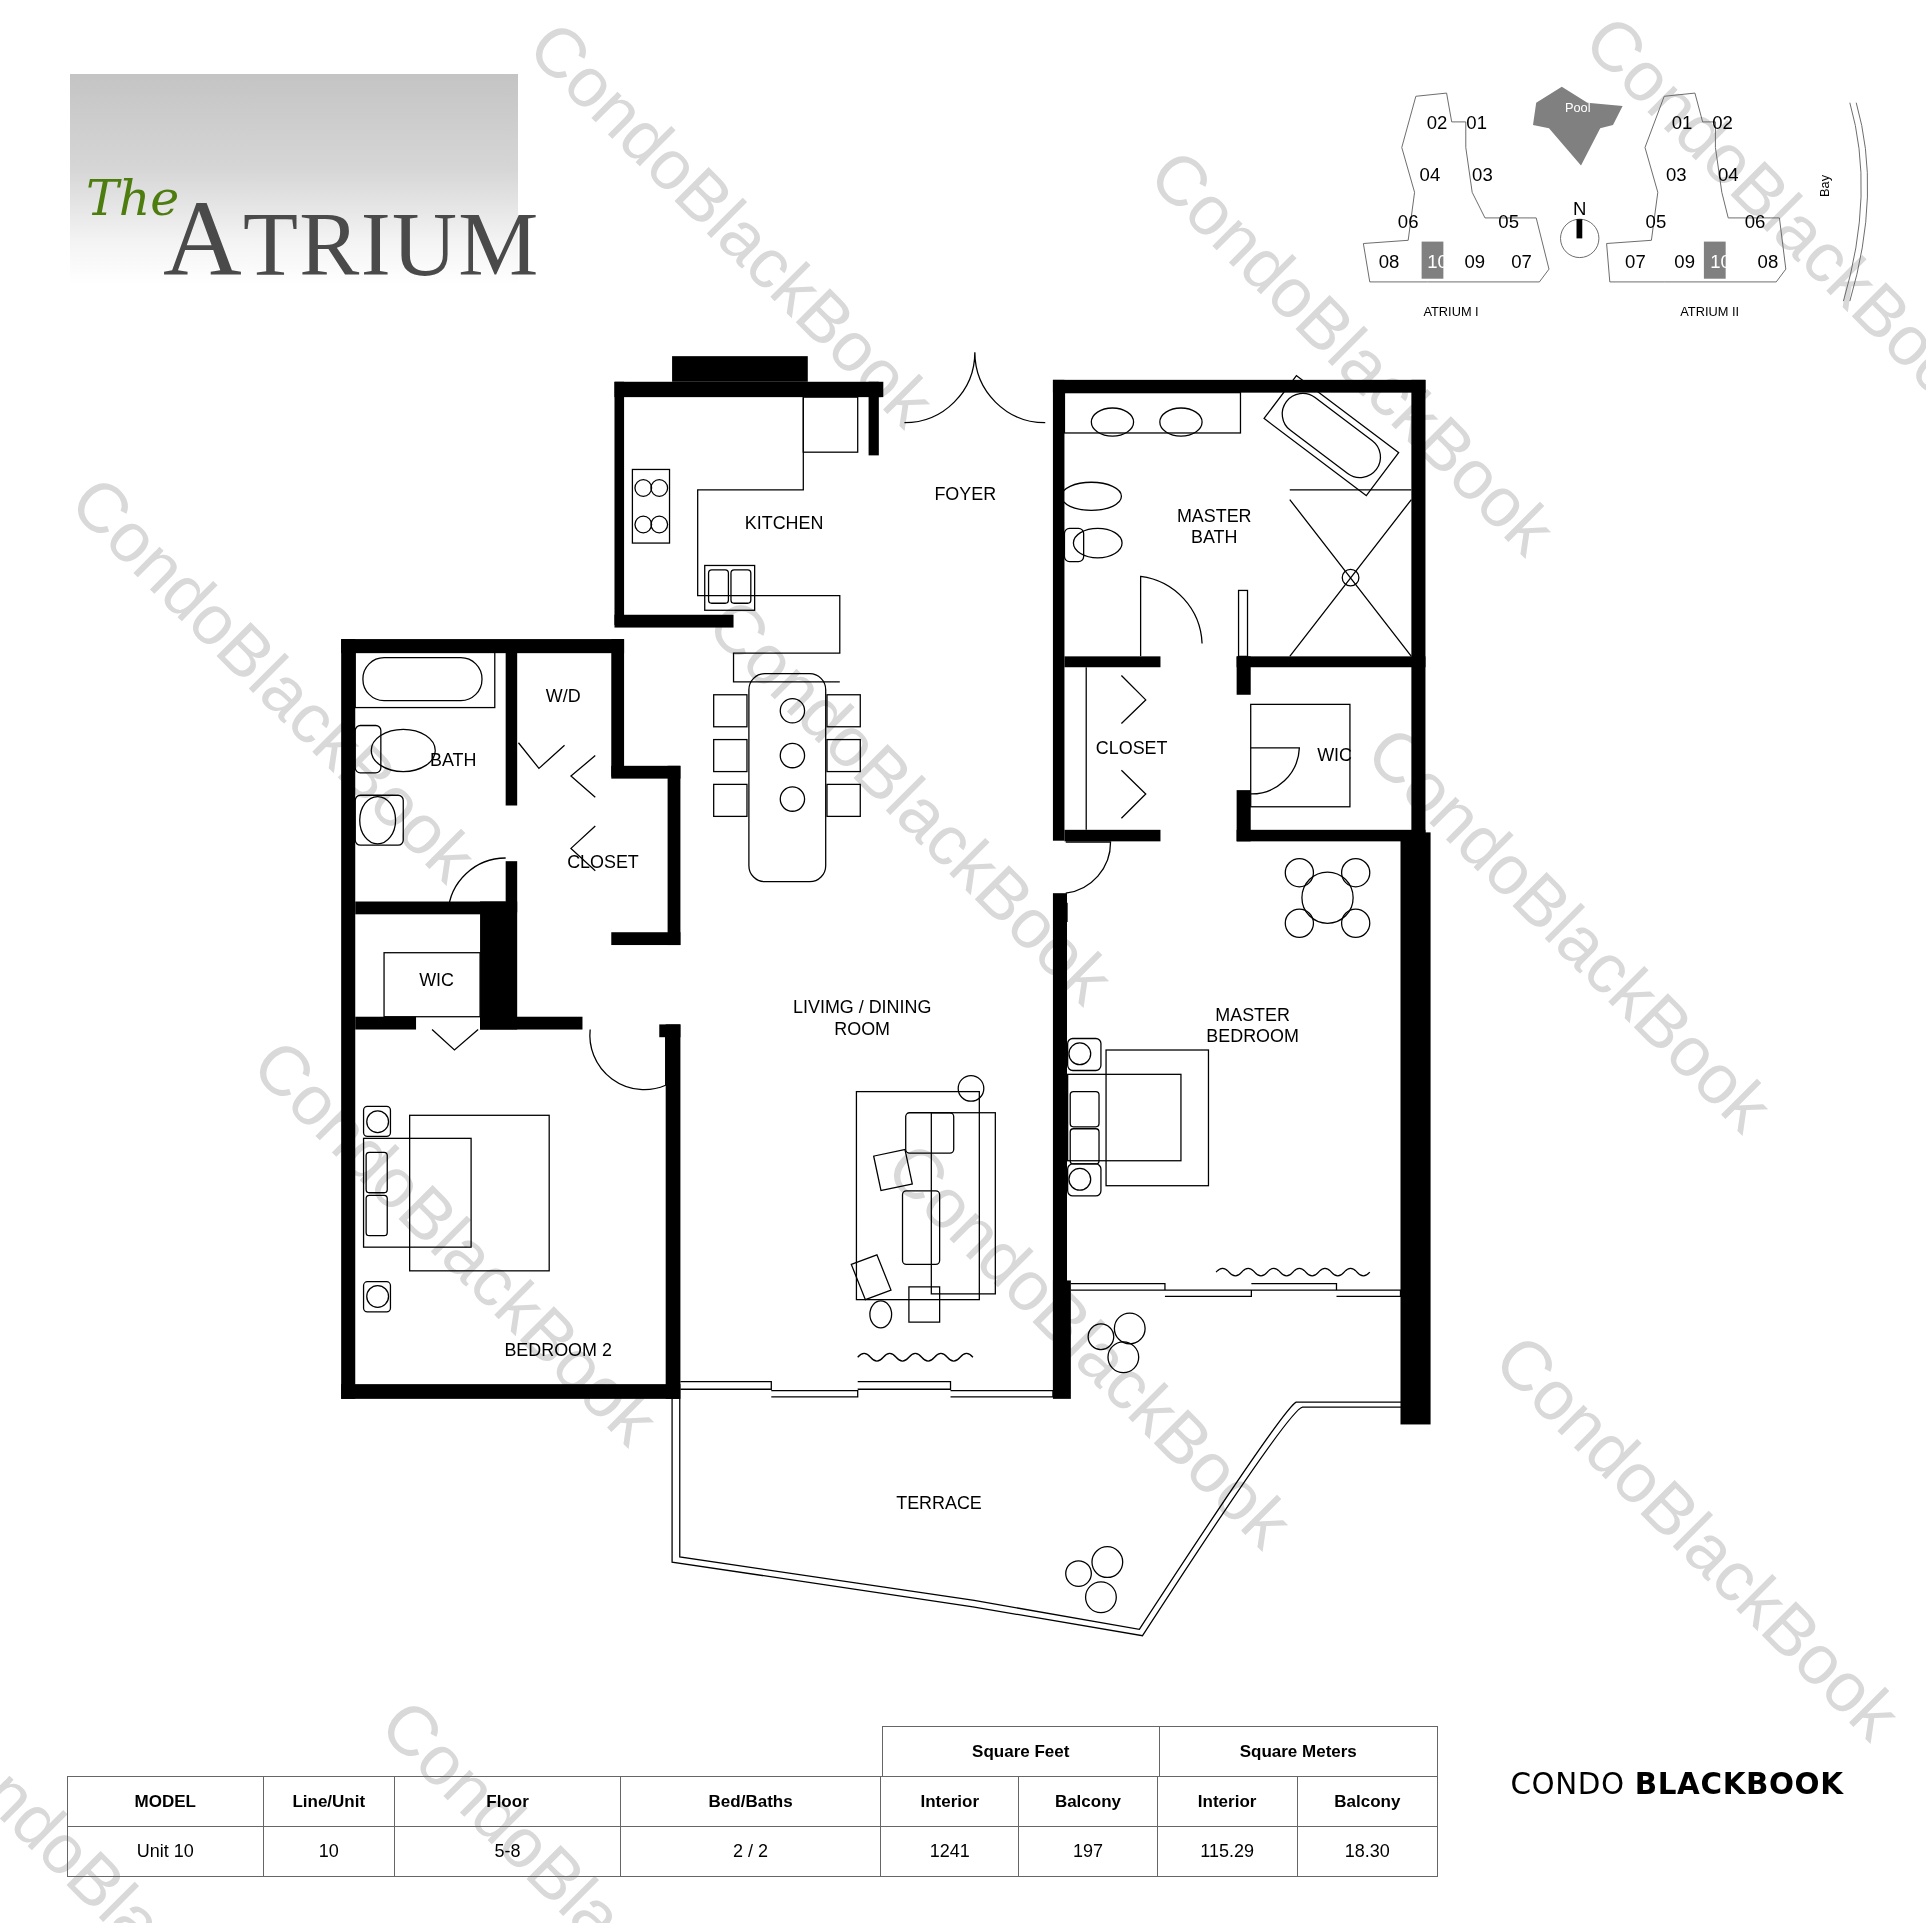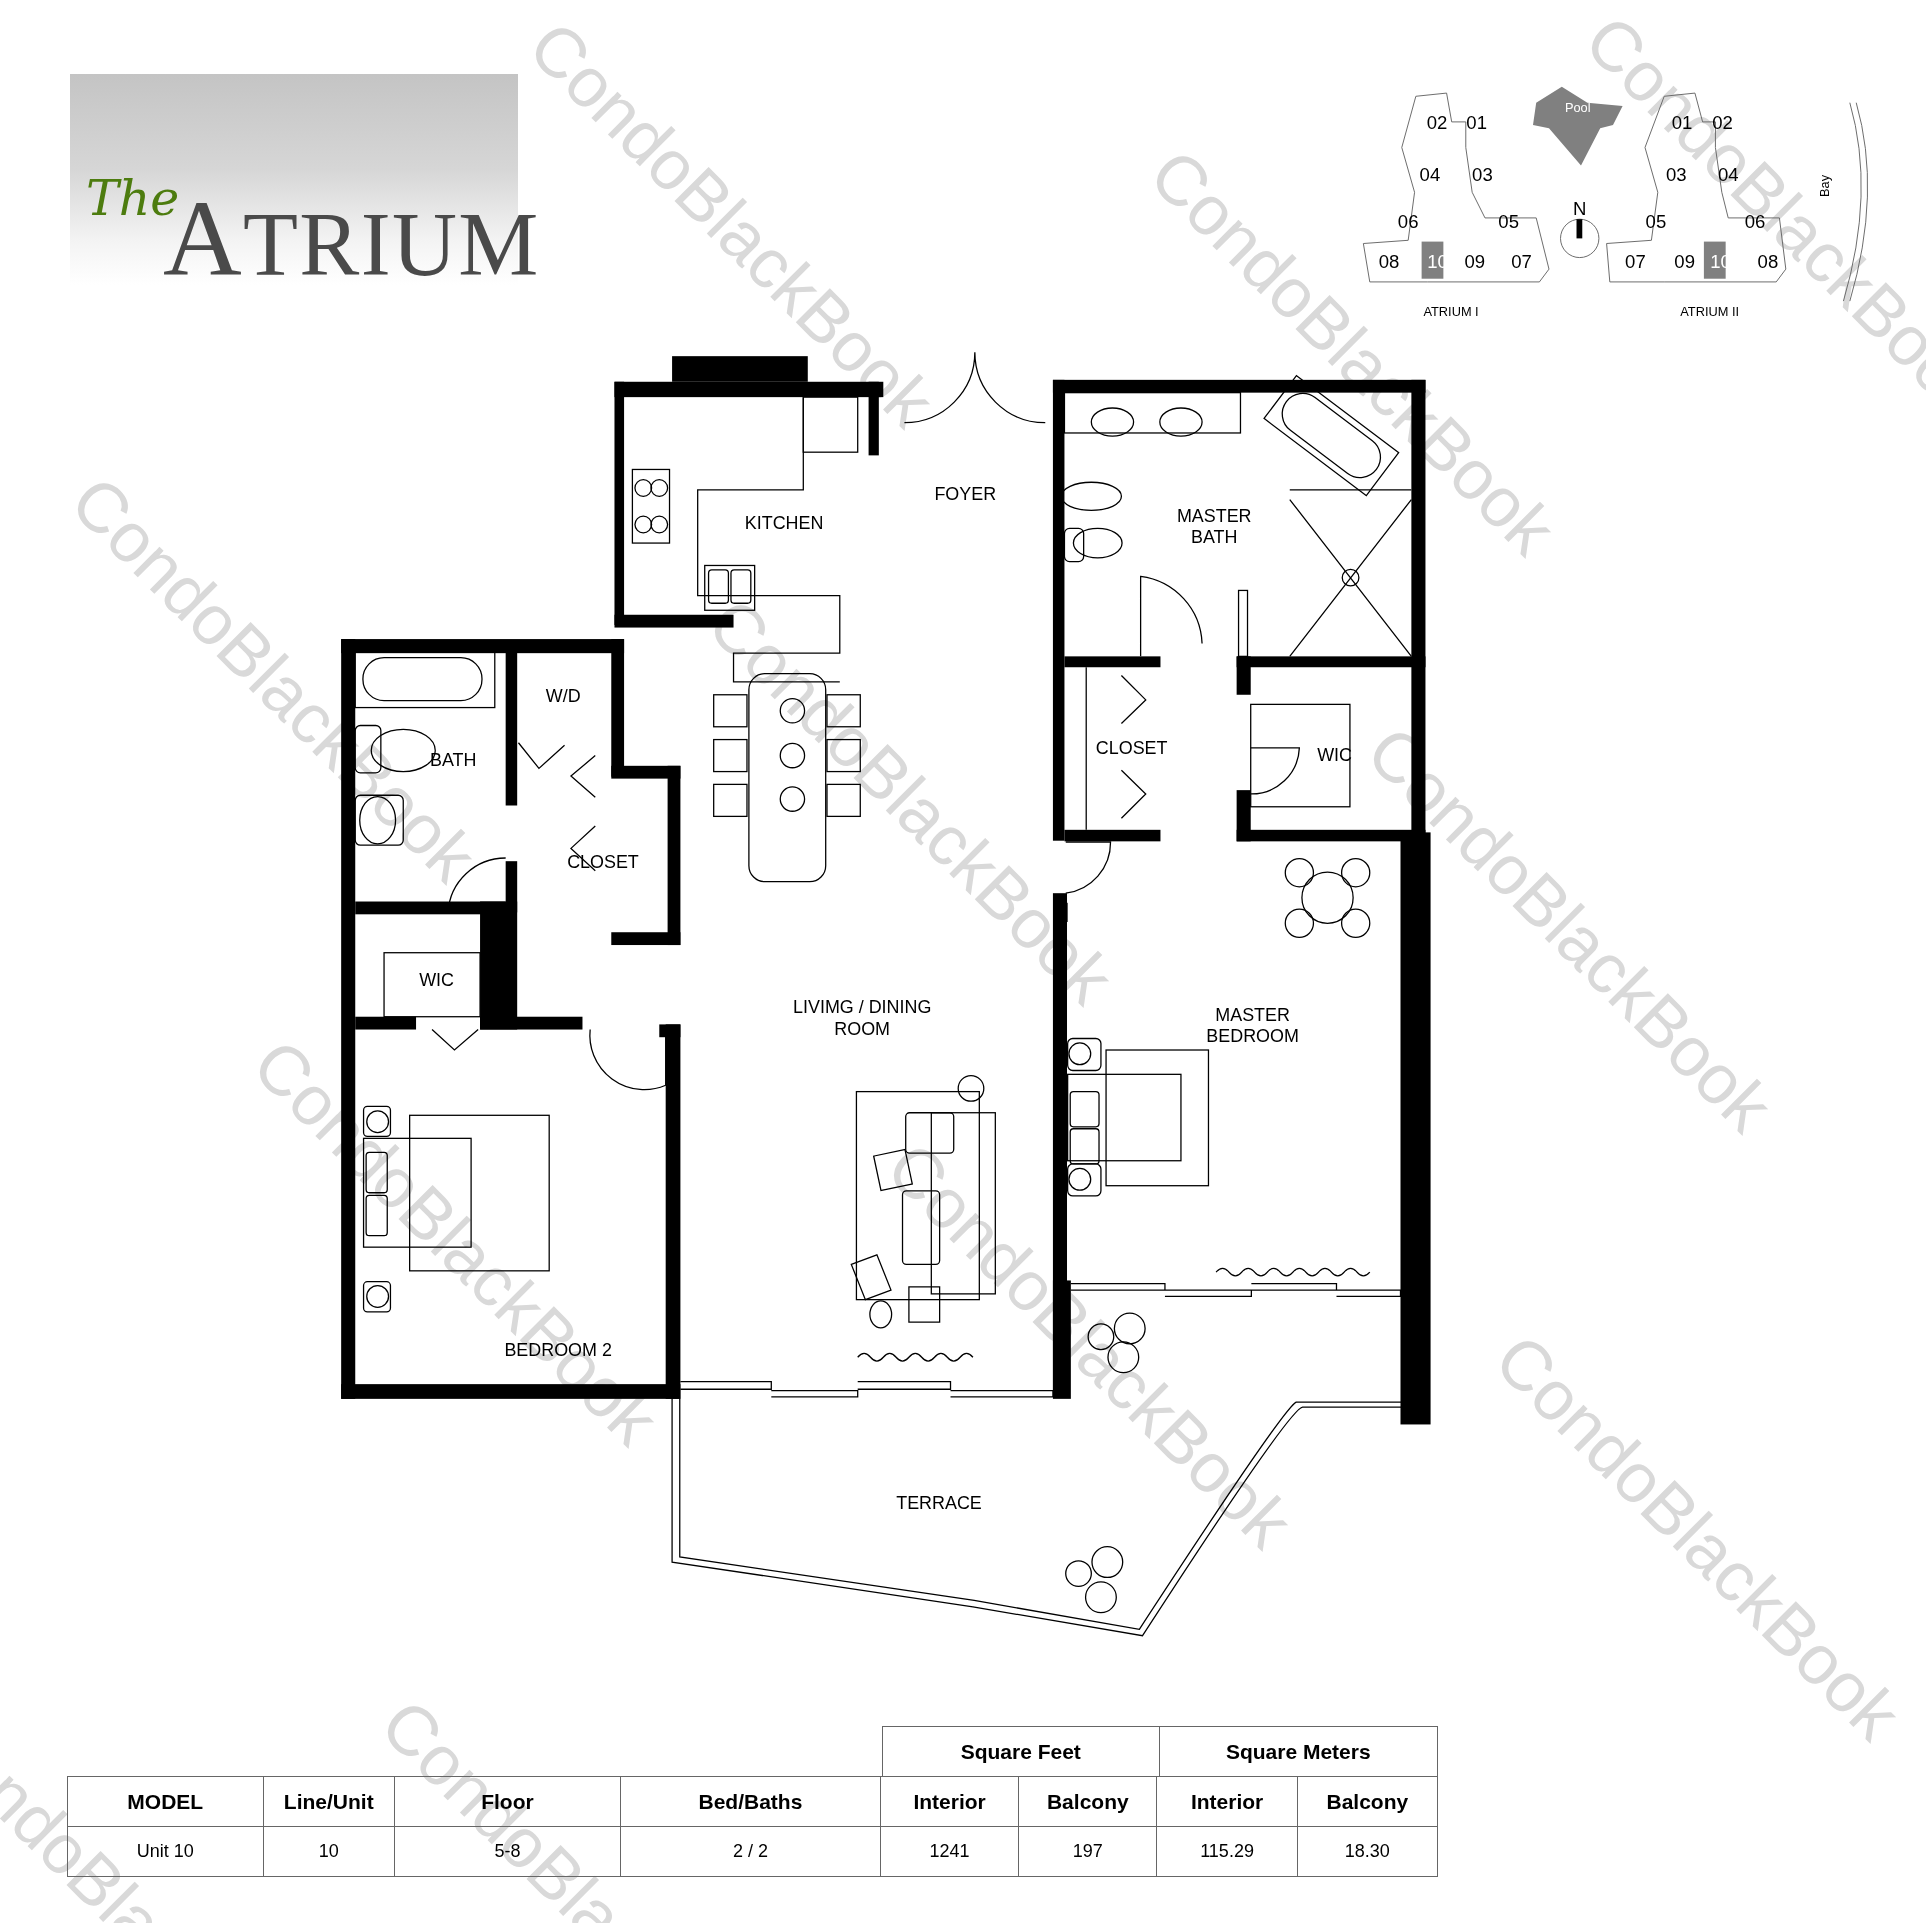--- a/index.html
+++ b/index.html
@@ -8,21 +8,21 @@
   svg.plan { position: absolute; left: 0; top: 0; }
   .room-label { font-family: "Liberation Sans", sans-serif; font-size: 28px; fill: #000; text-anchor: middle; }
   .logo-box { left: 70px; top: 74px; width: 448px; height: 211px;
     background: linear-gradient(180deg, #c4c4c4 0%, #d6d6d6 45%, #f4f4f4 80%, #ffffff 100%); }
   .logo-the { left: 86px; top: 170px; font-family: "DejaVu Serif", serif; font-style: italic; font-size: 49px; color: #4d7c0f; }
   .logo-atrium { left: 163px; top: 176px; font-family: "Liberation Serif", serif; font-size: 90px; color: #4a4a4a; letter-spacing: 1.3px; }
   .logo-atrium .big { font-size: 109px; }
   .wm { position: absolute; font-family: "Liberation Sans", sans-serif; font-size: 70px; color: #d9d9d9; transform: rotate(45deg); transform-origin: 0 0; white-space: nowrap; pointer-events: none; }
   table.info { position: absolute; border-collapse: collapse; font-family: "Liberation Sans", sans-serif; }
   table.info td { border: 1.3px solid #666; text-align: center; font-size: 18px; height: 49px; padding: 0; }
-  table.info td.h { font-weight: bold; font-size: 21px; }
+  table.info td.h { font-weight: bold; font-size: 17px; }
   .brand { left: 1466px; top: 1764px; width: 422px; text-align: center; font-family: "DejaVu Sans", sans-serif; font-weight: bold; font-size: 29.4px; line-height: 41px; letter-spacing: 0.6px; }
   .brand .light { font-weight: normal; }
   .key-label { font-family: "Liberation Sans", sans-serif; font-size: 29px; fill: #000; text-anchor: middle; }
   .key-small { font-family: "Liberation Sans", sans-serif; font-size: 20px; fill: #000; text-anchor: middle; }
 </style>
 </head>
 <body>
 
 <div class="wm" style="left:570px;top:6.4px;">CondoBlackBook</div>
 <div class="wm" style="left:1191px;top:134px;">CondoBlackBook</div>
@@ -278,14 +278,15 @@
     <td>2 / 2</td>
     <td>1241</td>
     <td>197</td>
     <td>115.29</td>
     <td>18.30</td>
   </tr>
 </tbody>
   </table>
 
 <div class="abs brand">
+  <div><span class="light">CONDO </span><span>BLACKBOOK</span></div>
 </div>
 
 
 </body></html>

